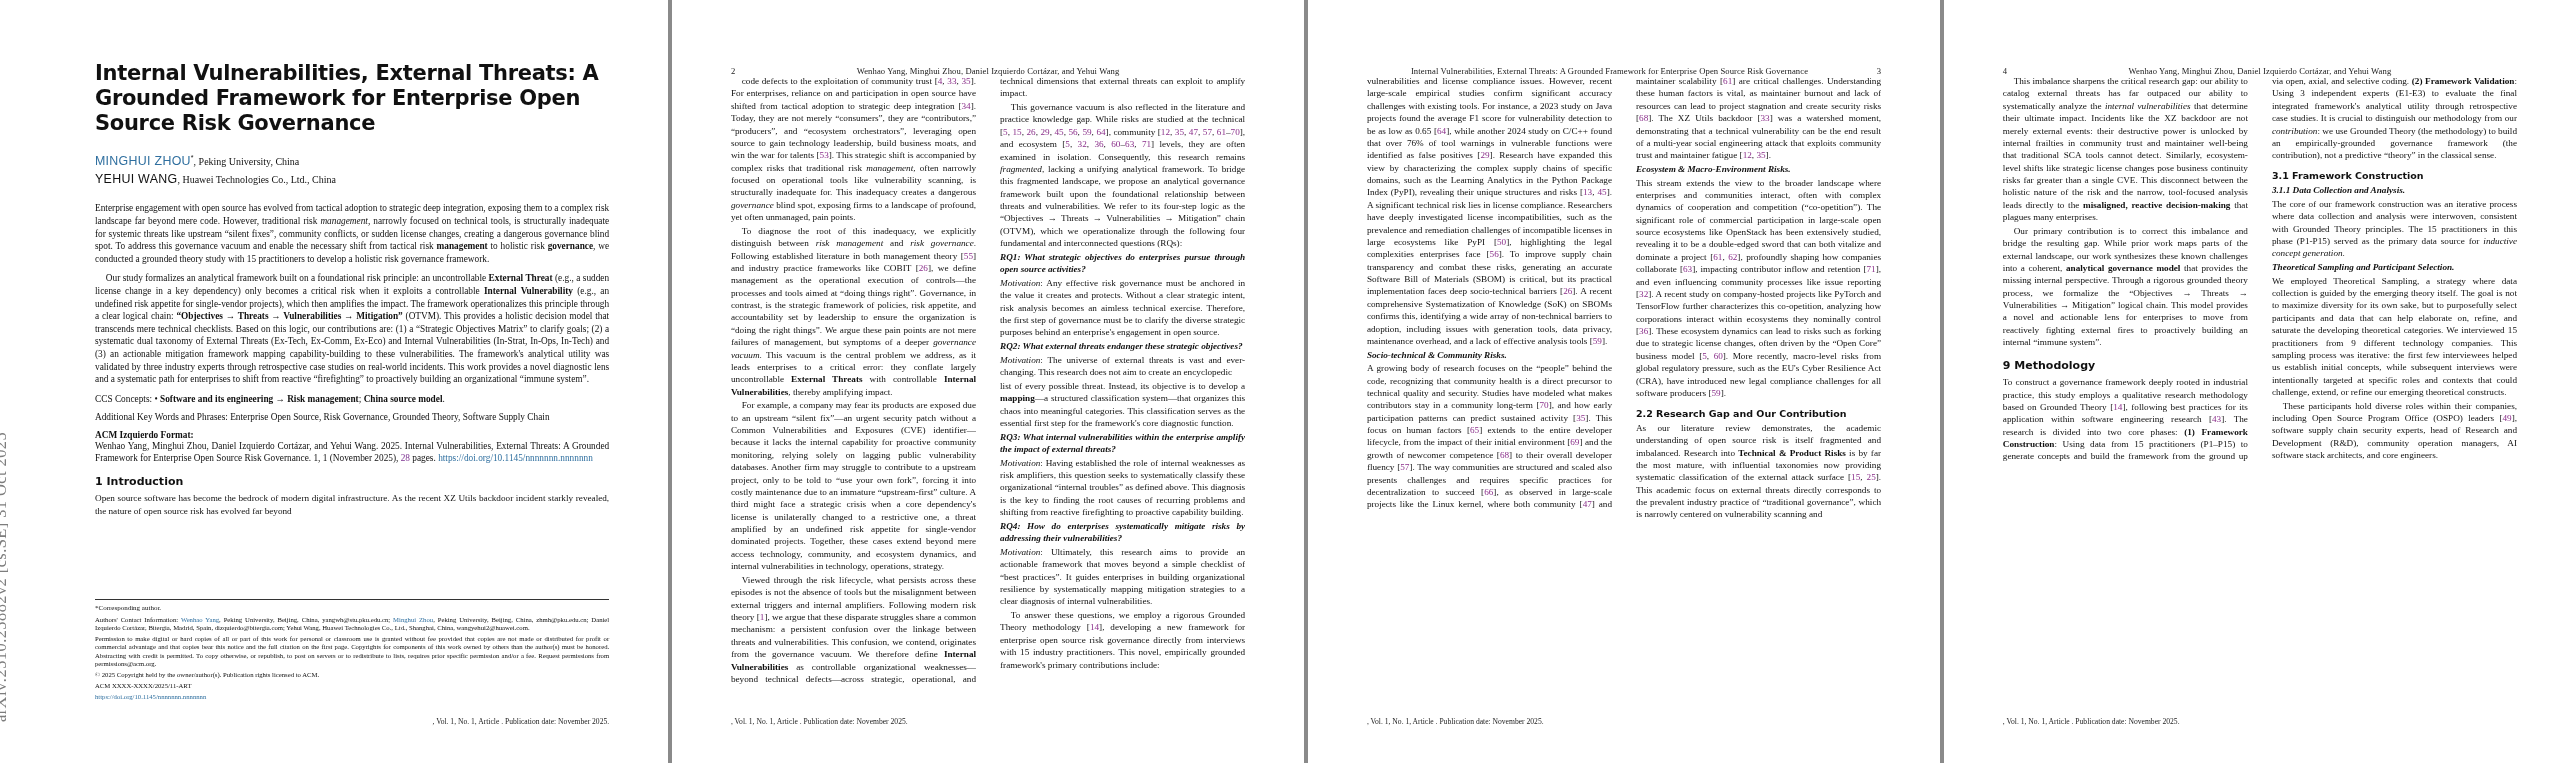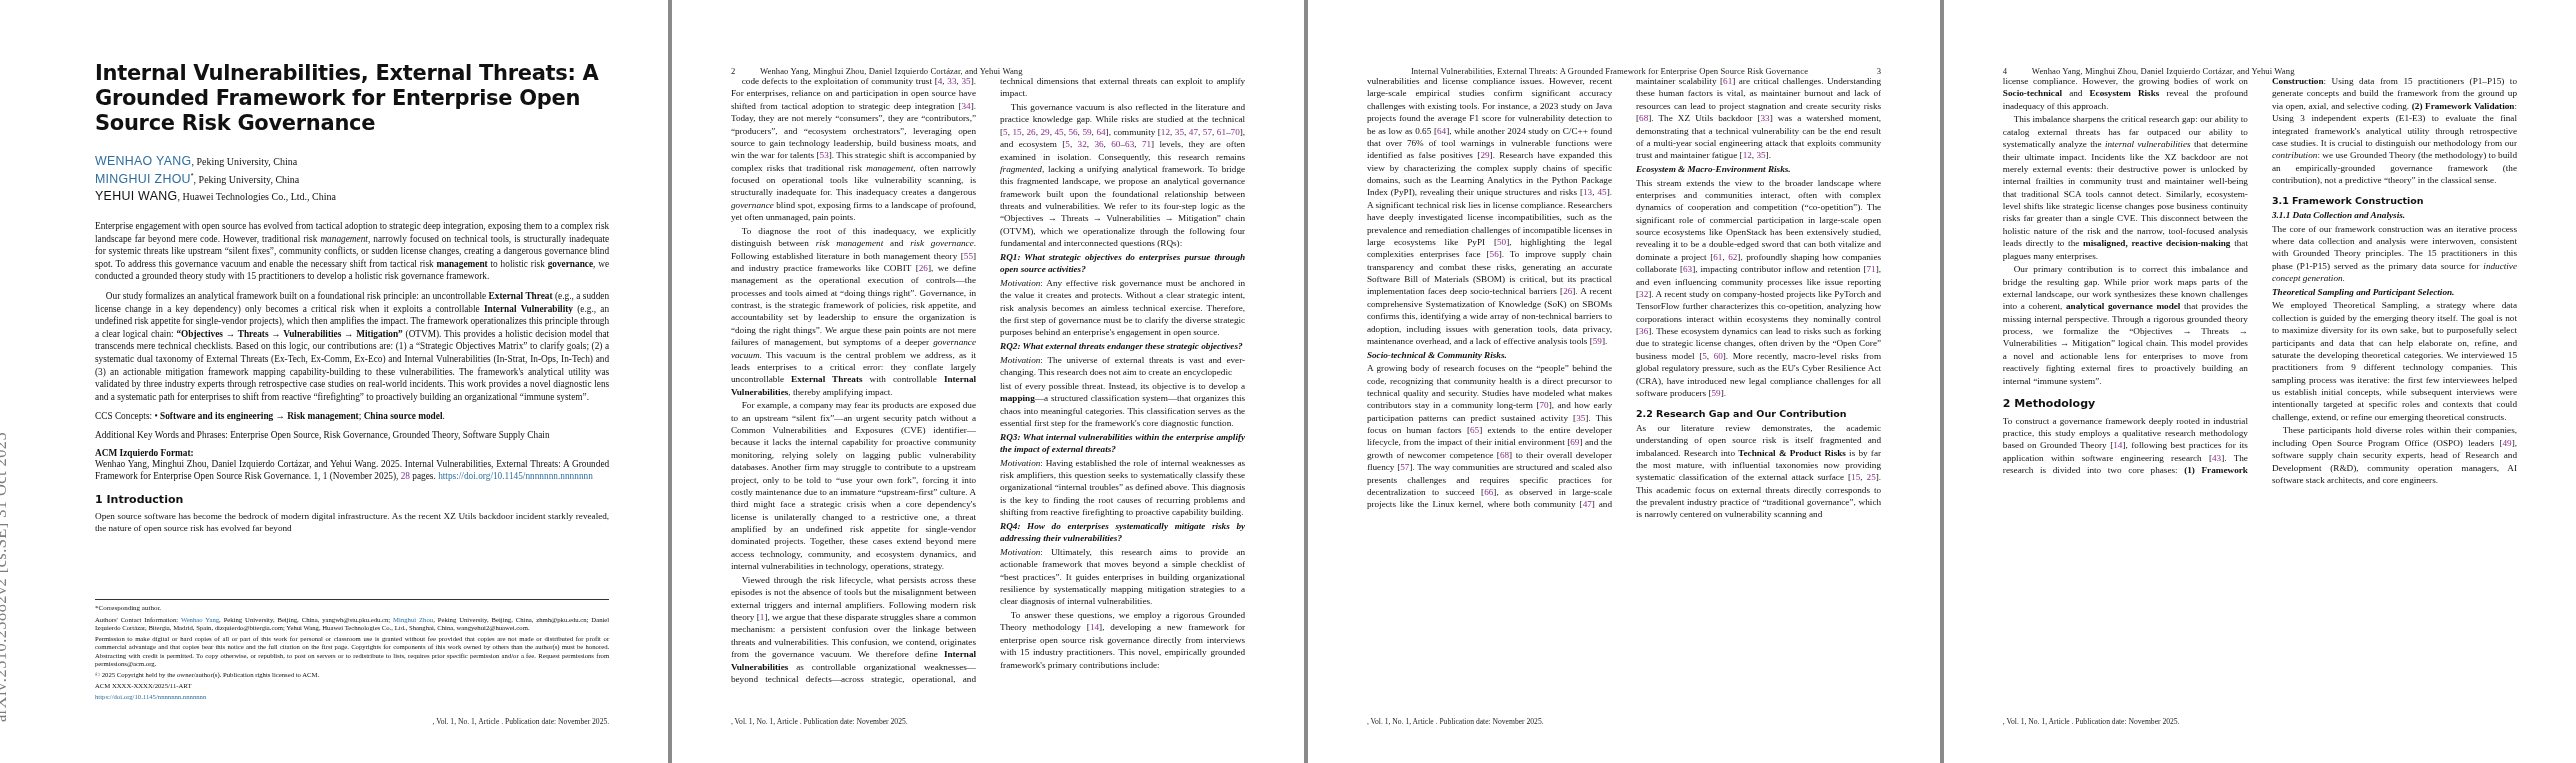--- a/index.html
+++ b/index.html
@@ -8,21 +8,21 @@
   .page{background:#ffffff;position:relative;flex:1 1 0;height:763px;overflow:hidden;
         box-sizing:border-box;padding:61px 59px 46px 59px;}
   .page.first{padding-left:95px;}
 
   
   .runhead{position:absolute;top:66px;left:59px;right:59px;display:flex;
            align-items:baseline;font-size:8.6px;color:#1a1a1a;}
   .runhead .num{font-size:8.6px;width:29px;}
   .runhead .txt{flex:1;font-size:8.6px;letter-spacing:0.1px;}
   .runhead.left .num{text-align:left;}
-  .runhead.left .txt{text-align:left;padding-right:29px;}
+  .runhead.left .txt{text-align:center;padding-right:29px;}
   .runhead.right .txt{text-align:center;padding-left:0;}
   .runhead.right .num{text-align:right;}
 
   
   .footer{position:absolute;bottom:37px;left:59px;right:59px;font-size:7.6px;color:#1a1a1a;}
   .footer.left{text-align:left;}
   .page.first .footer{text-align:right;}
 
   
   .arxiv{position:absolute;left:11.4px;bottom:41px;transform-origin:left bottom;
@@ -79,23 +79,20 @@
 
 <div class="spread">
 
   <div class="page first">
     <div class="arxiv">arXiv:2510.25882v2  [cs.SE]  31 Oct 2025</div>
 
     <div class="onecol">
       <h1 class="title">Internal Vulnerabilities, External Threats: A Grounded Framework for Enterprise Open Source Risk Governance</h1>
 
       <div class="authors">
-        <div class="author">
-          <span class="nm blue">WENHAO YANG</span><span class="aff">, Peking University, China</span>
-        </div>
         <div class="author">
           <span class="nm blue">MINGHUI ZHOU</span><sup>*</sup><span class="aff">, Peking University, China</span>
         </div>
         <div class="author">
           <span class="nm">YEHUI WANG</span><span class="aff">, Huawei Technologies Co., Ltd., China</span>
         </div>
       </div>
 
       <div class="abs">Enterprise engagement with open source has evolved from tactical adoption to strategic deep integration, exposing them to a complex risk landscape far beyond mere code. However, traditional risk <i>management</i>, narrowly focused on technical tools, is structurally inadequate for systemic threats like upstream “silent fixes”, community conflicts, or sudden license changes, creating a dangerous governance blind spot. To address this governance vacuum and enable the necessary shift from tactical risk <b>management</b> to holistic risk <b>governance</b>, we conducted a grounded theory study with 15 practitioners to develop a holistic risk governance framework.</div>
       <div class="abs" style="text-indent:10.8px">Our study formalizes an analytical framework built on a foundational risk principle: an uncontrollable <b>External Threat</b> (e.g., a sudden license change in a key dependency) only becomes a critical risk when it exploits a controllable <b>Internal Vulnerability</b> (e.g., an undefined risk appetite for single-vendor projects), which then amplifies the impact. The framework operationalizes this principle through a clear logical chain: <b>“Objectives → Threats → Vulnerabilities → Mitigation”</b> (OTVM). This provides a holistic decision model that transcends mere technical checklists. Based on this logic, our contributions are: (1) a “Strategic Objectives Matrix” to clarify goals; (2) a systematic dual taxonomy of External Threats (Ex-Tech, Ex-Comm, Ex-Eco) and Internal Vulnerabilities (In-Strat, In-Ops, In-Tech) and (3) an actionable mitigation framework mapping capability-building to these vulnerabilities. The framework's analytical utility was validated by three industry experts through retrospective case studies on real-world incidents. This work provides a novel diagnostic lens and a systematic path for enterprises to shift from reactive “firefighting” to proactively building an organizational “immune system”.</div>
@@ -169,24 +166,23 @@
       </div>
     <div class="footer left">, Vol. 1, No. 1, Article . Publication date: November 2025.</div>
   </div>
 
   <div class="page">
     <div class="runhead left">
       <span class="num">4</span>
       <span class="txt">Wenhao Yang, Minghui Zhou, Daniel Izquierdo Cortázar, and Yehui Wang</span>
     </div>
     <div class="cols">
-        <p class="body noind">license compliance. However, the growing bodies of work on <b>Socio-technical</b> and <b>Ecosystem Risks</b> reveal the profound inadequacy of this approach.</p>
         <p class="body">This imbalance sharpens the critical research gap: our ability to catalog external threats has far outpaced our ability to systematically analyze the <i>internal vulnerabilities</i> that determine their ultimate impact. Incidents like the XZ backdoor are not merely external events: their destructive power is unlocked by internal frailties in community trust and maintainer well-being that traditional SCA tools cannot detect. Similarly, ecosystem-level shifts like strategic license changes pose business continuity risks far greater than a single CVE. This disconnect between the holistic nature of the risk and the narrow, tool-focused analysis leads directly to the <b>misaligned, reactive decision-making</b> that plagues many enterprises.</p>
         <p class="body">Our primary contribution is to correct this imbalance and bridge the resulting gap. While prior work maps parts of the external landscape, our work synthesizes these known challenges into a coherent, <b>analytical governance model</b> that provides the missing internal perspective. Through a rigorous grounded theory process, we formalize the “Objectives → Threats → Vulnerabilities → Mitigation” logical chain. This model provides a novel and actionable lens for enterprises to move from reactively fighting external fires to proactively building an internal “immune system”.</p>
-        <h2 class="sec">2   Methodology</h2>
+        <h2 class="sec">9   Methodology</h2>
         <p class="body noind">To construct a governance framework deeply rooted in industrial practice, this study employs a qualitative research methodology based on Grounded Theory [<span class="cite">14</span>], following best practices for its application within software engineering research [<span class="cite">43</span>]. The research is divided into two core phases: <b>(1) Framework Construction</b>: Using data from 15 practitioners (P1–P15) to generate concepts and build the framework from the ground up via open, axial, and selective coding. <b>(2) Framework Validation</b>: Using 3 independent experts (E1-E3) to evaluate the final integrated framework's analytical utility through retrospective case studies. It is crucial to distinguish our methodology from our <i>contribution</i>: we use Grounded Theory (the methodology) to build an empirically-grounded governance framework (the contribution), not a predictive “theory” in the classical sense.</p>
         <h3 class="sub">3.1   Framework Construction</h3>
         <p class="body noind"><span class="ssub" style="font-weight:bold;font-style:italic;">3.1.1   Data Collection and Analysis.</span></p>
         <p class="body noind">The core of our framework construction was an iterative process where data collection and analysis were interwoven, consistent with Grounded Theory principles. The 15 practitioners in this phase (P1-P15) served as the primary data source for <i>inductive concept generation</i>.</p>
         <p class="body noind"><span class="ssub" style="font-weight:bold;font-style:italic;">Theoretical Sampling and Participant Selection.</span></p>
         <p class="body noind">We employed Theoretical Sampling, a strategy where data collection is guided by the emerging theory itself. The goal is not to maximize diversity for its own sake, but to purposefully select participants and data that can help elaborate on, refine, and saturate the developing theoretical categories. We interviewed 15 practitioners from 9 different technology companies. This sampling process was iterative: the first few interviewees helped us establish initial concepts, while subsequent interviews were intentionally targeted at specific roles and contexts that could challenge, extend, or refine our emerging theoretical constructs.</p>
         <p class="body">These participants hold diverse roles within their companies, including Open Source Program Office (OSPO) leaders [<span class="cite">49</span>], software supply chain security experts, head of Research and Development (R&amp;D), community operation managers, AI software stack architects, and core engineers.</p>
       </div>
     <div class="footer left">, Vol. 1, No. 1, Article . Publication date: November 2025.</div>
   </div>

